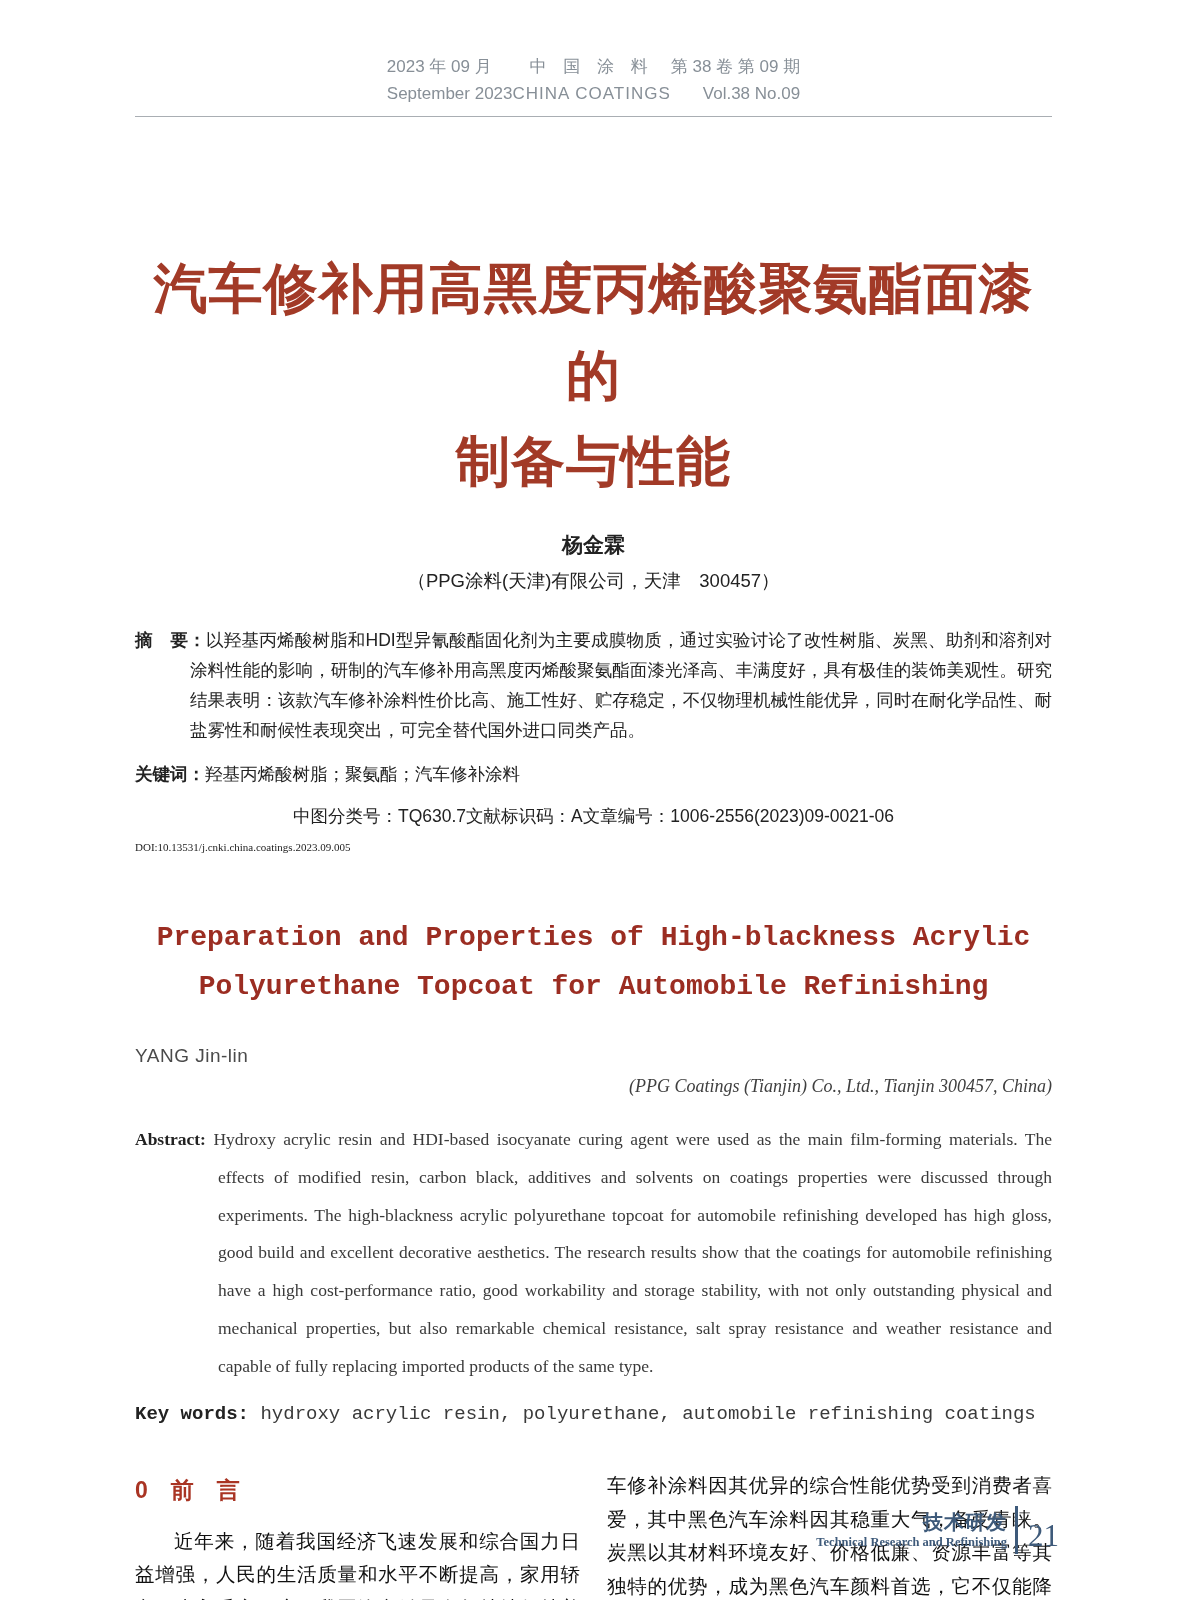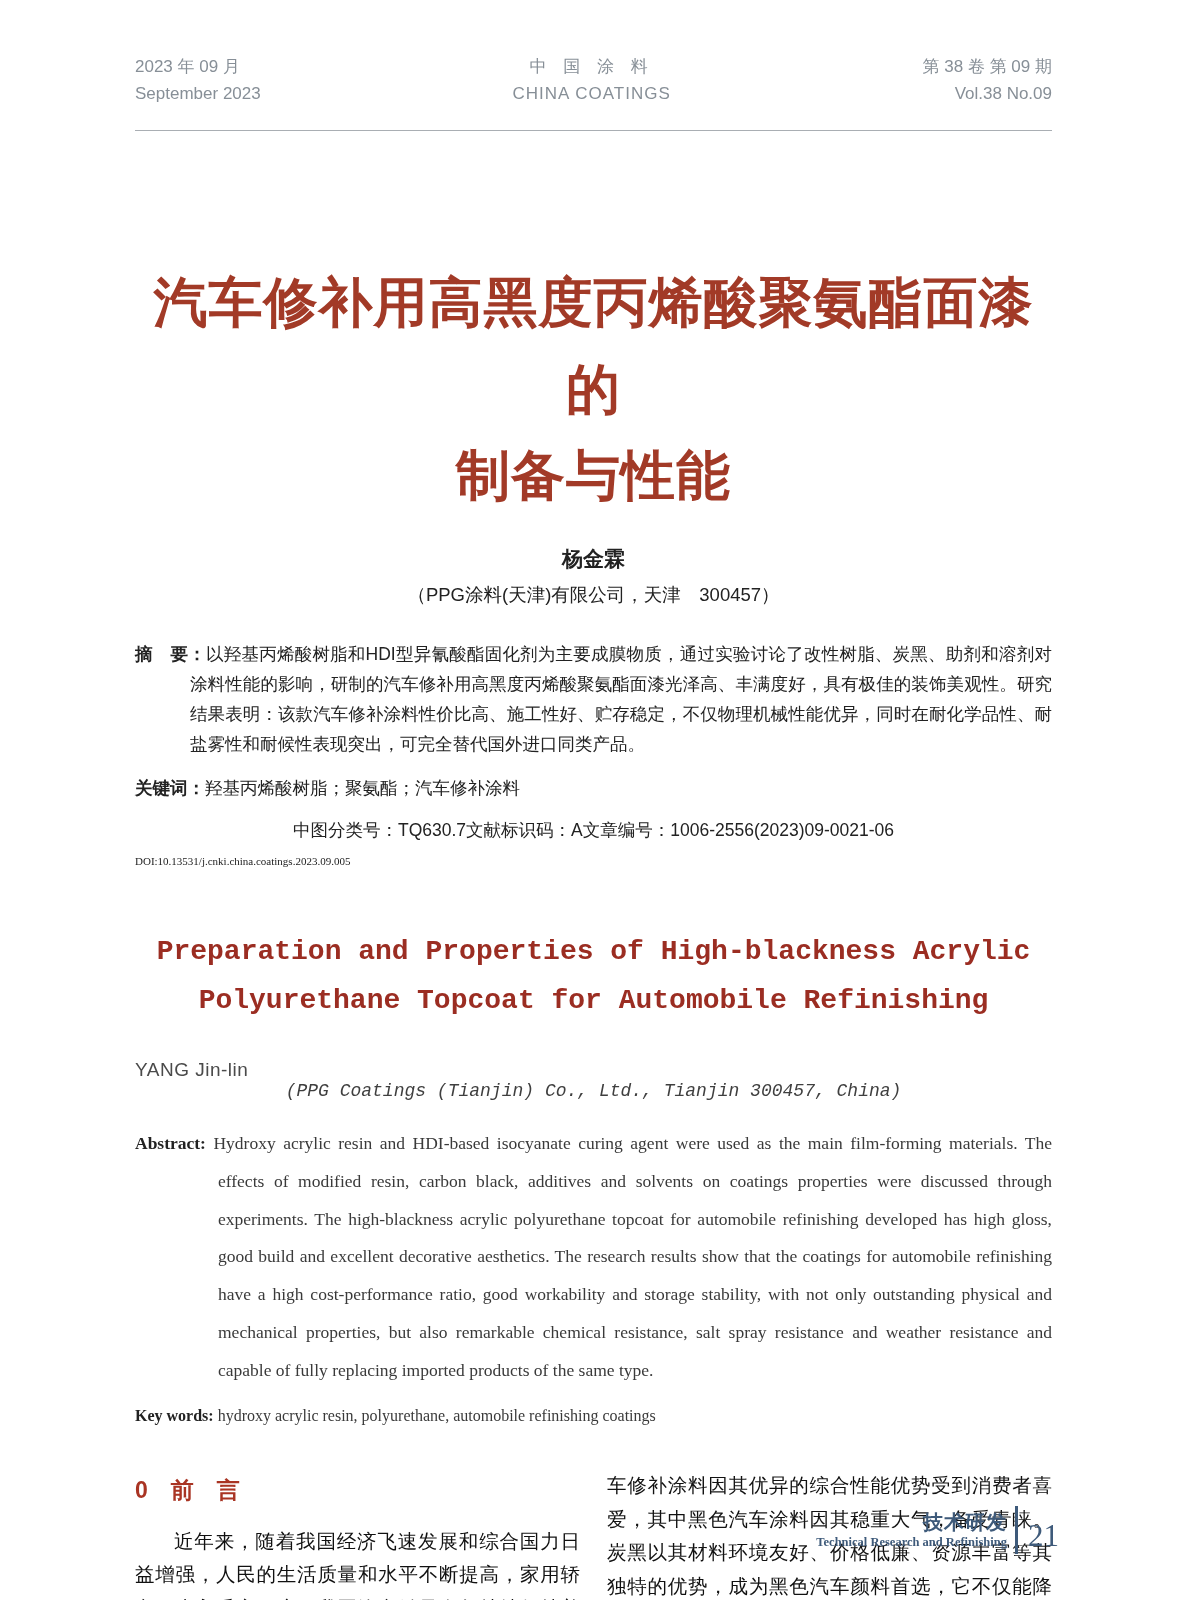--- a/index.html
+++ b/index.html
@@ -9,22 +9,22 @@
     background:#ffffff;
     margin:0 auto;
     font-family:"Liberation Sans", sans-serif;
     color:#1c1c1c;
     overflow:hidden;
   }
   .content{position:absolute;left:135px;right:135px;top:0;}
 
   
   .journal-header{
-    padding-top:53px;padding-bottom:23px;
-    display:flex;justify-content:space-between;align-items:flex-end;
+    padding-top:53px;padding-bottom:9px;
+    display:flex;justify-content:center;align-items:flex-end;
     border-bottom:1px solid #a9aeb3;
     color:#878f97;font-size:17px;line-height:1.6;
   }
   .jh-col{white-space:nowrap;}
   .jh-center{text-align:center;letter-spacing:1px;}
   .jh-center .cn{letter-spacing:6px;}
   .jh-right{text-align:right;}
 
   
   .title-cn{
@@ -52,33 +52,33 @@
   }
   .doi-line{margin-top:13px;font-family:"Liberation Serif", serif;font-size:11px;color:#222;}
 
   
   .title-en{
     margin-top:60px;text-align:center;
     font-family:Liberation Mono, monospace;font-weight:bold;
     font-size:28px;color:#9b2d22;line-height:1.75;
   }
   .author-en{margin-top:34px;text-align:left;font-size:19px;color:#4a4a4a;letter-spacing:0.5px;}
-  .affil-en{text-align:center;font-family:Liberation Mono, monospace;font-style:italic;font-size:18px;color:#3f3f3f;}
+  .affil-en{margin-top:9px;text-align:right;font-family:Liberation Serif, serif;font-style:italic;font-size:18px;color:#3f3f3f;}
 
   .abs-en{
     margin-top:24px;
     font-family:"Liberation Serif", serif;
     font-size:17.5px;line-height:2.16;text-align:justify;
     color:#3a3a3a;
     padding-left:83px;text-indent:-83px;
   }
   .kw-en{
     margin-top:10px;
-    font-family:Liberation Serif, serif;
-    font-size:16px;color:#3a3a3a;
+    font-family:Liberation Mono, monospace;
+    font-size:19px;color:#3a3a3a;
     padding-left:83px;text-indent:-83px;
   }
   .lbl-serif{font-weight:bold;color:#222;}
 
   
   .body-cols{
     margin-top:44px;
     display:flex;gap:27px;
     font-family:"Liberation Serif", serif;
     font-size:19.5px;line-height:1.72;text-align:justify;color:#111;

